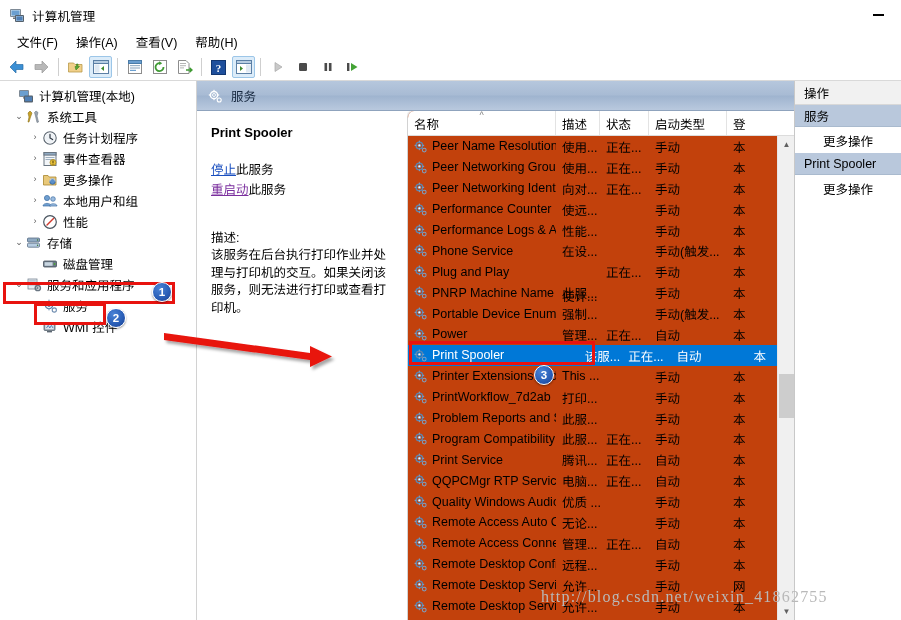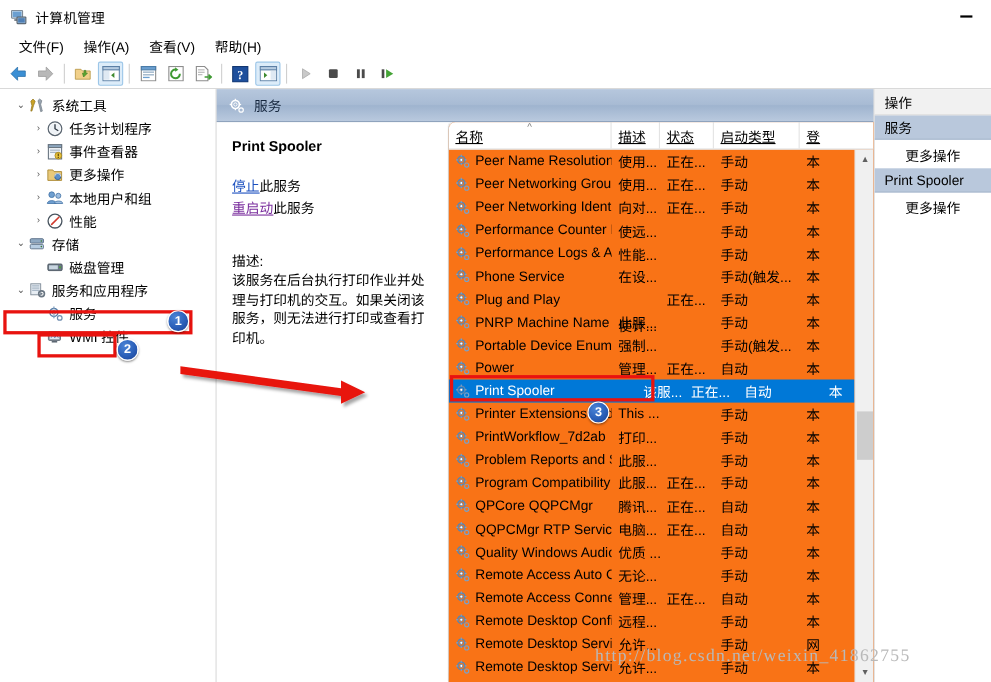--- a/index.html
+++ b/index.html
@@ -202,29 +202,28 @@
   .detail-desc {
     line-height: 17.5px;
     margin-top: 1px;
     width: 180px;
   }
 
   
   .list-pane {
     flex: 1 1 auto;
     min-width: 0;
-    background: #f97316;
+    background: #c2410c;
     border-left: 1px solid #d2d2d2;
     border-top-left-radius: 7px;
     position: relative;
     display: flex;
     flex-direction: column;
     overflow: hidden;
     box-shadow: -1px -1px 0 rgba(0,0,0,0.06);
-    text-decoration: underline;
   }
   .col-header {
     height: 24px;
     flex: none;
     display: flex;
     background: #ffffff;
     border-bottom: 1px solid #dcdcdc;
     font-size: 12.5px;
     position: relative;
   }
@@ -489,20 +488,33 @@
       <rect x="2" y="3" width="2.4" height="8" fill="#4a4a4a"></rect>
       <path d="M6 3 L12.5 7 L6 11 Z" fill="#44a336"></path>
     </svg>
   </div>
 </div>
 
 <div class="main">
 
   <div class="tree-pane">
 
+    <div class="tree-row" style="padding-left:4px;">
+      <span class="chev"></span>
+      <span class="tico">
+        <svg width="16" height="16" viewBox="0 0 16 16">
+          <rect x="1" y="2" width="10" height="7" rx="1" fill="#7e8a96"></rect>
+            <rect x="2" y="3" width="8" height="5" fill="#6b9fd0"></rect>
+          <rect x="5" y="9.3" width="3" height="1.2" fill="#5a646e"></rect>
+          <rect x="6" y="7.5" width="9" height="7" rx="1" fill="#55616c"></rect>
+            <rect x="7" y="8.6" width="7" height="4.6" fill="#4f7fb5"></rect>
+        </svg>
+      </span>
+      <span class="tlabel">计算机管理(本地)</span>
+    </div>
 
     <div class="tree-row" style="padding-left:12px;">
       <span class="chev">⌄</span>
       <span class="tico">
         <svg width="16" height="16" viewBox="0 0 16 16">
           <path d="M4 2 L6 4 L4.5 8 L3 13 L2 13 L3 8 L2 4 Z" fill="#c9a227" stroke="#8c7018" stroke-width="0.6"></path>
           <path d="M10 2 L12 3.5 L11 7 L12.5 13 L11 13.5 L9.5 7 L8.5 3.5 Z" fill="#9aa5b1" stroke="#6d7781" stroke-width="0.6"></path>
         </svg>
       </span>
       <span class="tlabel">系统工具</span>
@@ -1010,21 +1022,21 @@
                       <circle cx="6.8" cy="6.8" r="3.5" fill="none" stroke="#5a85b0" stroke-width="1.5"></circle>
                       <circle cx="6.8" cy="6.8" r="1.5" fill="#ffffff" stroke="#5a85b0" stroke-width="0.9"></circle>
                       <g fill="#7ba0c6">
                         <rect x="6.2" y="1.7" width="1.2" height="1.9"></rect>
                         <rect x="6.2" y="10" width="1.2" height="1.9"></rect>
                         <rect x="1.7" y="6.2" width="1.9" height="1.2"></rect>
                         <rect x="10" y="6.2" width="1.9" height="1.2"></rect>
                       </g>
                       <circle cx="12" cy="11.8" r="2" fill="none" stroke="#7ba0c6" stroke-width="1.1"></circle>
                     </svg></span>
-                  <span>QPCore QQPCMgr</span>
+                  <span>Print Service</span>
                 </div>
                 <div class="c" style="width: 44px;">腾讯...</div>
                 <div class="c" style="width: 49px;">正在...</div>
                 <div class="c" style="width: 78px;">自动</div>
                 <div class="c" style="width: 30px;">本</div>
               </div>
               <div class="row">
                 <div class="c c-name" style="width: 148px;">
                   <span class="svc-ico"><svg width="15" height="15" viewBox="0 0 16 16">
                       <circle cx="6.8" cy="6.8" r="3.5" fill="none" stroke="#5a85b0" stroke-width="1.5"></circle>

